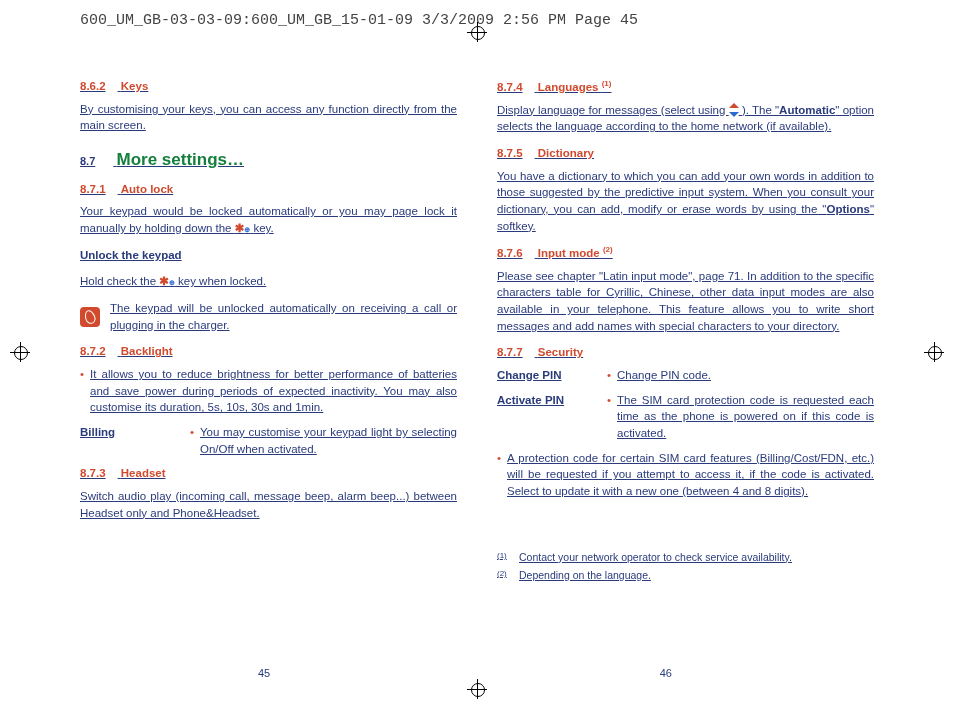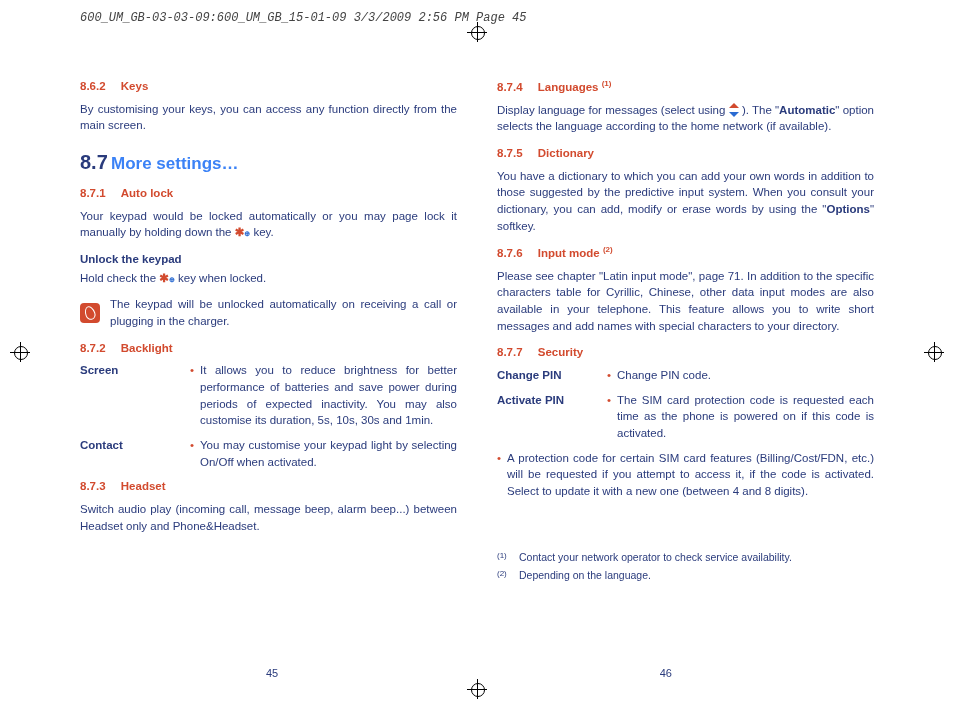--- a/index.html
+++ b/index.html
@@ -17,41 +17,41 @@
     position: relative;
     margin: 0;
     box-sizing: border-box;
   }
   .slug {
     position: absolute;
     top: 10px;
     left: 80px;
     font-family: "Courier New", monospace;
     color: #444;
-    font-size: 12px;
+    font-size: 15px;
     letter-spacing: 0;
-    font-style: italic;
   }
   .cols {
     position: absolute;
     top: 70px;
     left: 80px;
     right: 80px;
     bottom: 30px;
     display: flex;
     gap: 40px;
+    text-decoration: underline;
   }
   .col { flex: 1; }
   .sec-num { color: #d24a2e; font-weight: bold; margin-right: 12px; }
   .sec-title { color: #d24a2e; font-weight: bold; }
   .hline { margin: 8px 0 6px; }
   .body { text-align: justify; margin-bottom: 10px; }
   .h2line { margin: 14px 0 8px; }
-  .h2num { color: #2a3b7c; font-weight: bold; font-size: 20px; margin-right: 0; }
-  .h2title { color: #3b82f6; font-weight: bold; font-size: 17px; }
+  .h2num { color: #2a3b7c; font-weight: bold; font-size: 11px; margin-right: 18px; }
+  .h2title { color: #15803d; font-weight: bold; font-size: 17px; }
   .bold { font-weight: bold; }
   .iconbox {
     display: inline-block;
     width: 20px; height: 20px;
     background: #d24a2e;
     border-radius: 4px;
     vertical-align: top;
     margin-right: 10px;
     position: relative;
   }
@@ -74,21 +74,21 @@
     color: #d24a2e;
     position: absolute;
     left: 0;
   }
   .pagenum {
     position: absolute;
     bottom: 25px;
     font-size: 11px;
     color: #2a3b7c;
   }
-  .pagenum.left { left: 266px; }
+  .pagenum.left { left: 258px; }
   .pagenum.right { right: 282px; }
   .crop {
     position: absolute;
     width: 20px; height: 20px;
   }
   .crop::before, .crop::after { content:""; position:absolute; background:#000; }
   .crop::before { width:20px; height:1px; top:10px; left:0; }
   .crop::after  { width:1px; height:20px; top:0; left:10px; }
   .crop .c { position:absolute; width:12px; height:12px; border:1px solid #000; border-radius:50%; top:4px; left:4px; }
   .reg-t { top:22px; left:467px; }
@@ -148,43 +148,42 @@
       <div class="hline">
         <span class="sec-num">8.7.1</span>
         <span class="sec-title">Auto lock</span>
       </div>
       <div class="body">
         <span>Your keypad would be locked automatically or you may page lock it manually by holding down the </span>
         <span class="star">✱<span style="font-size:7px;color:#2a6bd2;">⊕</span></span>
         <span> key.</span>
       </div>
 
-      <div class="bold" style="margin-bottom:2px;">Unlock the keypad</div>
+      <div class="bold" style="margin-bottom:10px;">Unlock the keypad</div>
       <div class="body">
         <span>Hold check the </span>
         <span class="star">✱<span style="font-size:7px;color:#2a6bd2;">⊕</span></span>
         <span> key when locked.</span>
       </div>
 
       <div class="note">
         <span class="iconbox"></span>
         <span class="txt">The keypad will be unlocked automatically on receiving a call or plugging in the charger.</span>
       </div>
 
       <div class="hline">
         <span class="sec-num">8.7.2</span>
         <span class="sec-title">Backlight</span>
       </div>
 
       <div class="dl">
-        <div class="dt">Screen</div>
         <div class="dd">It allows you to reduce brightness for better performance of batteries and save power during periods of expected inactivity. You may also customise its duration, 5s, 10s, 30s and 1min.</div>
       </div>
       <div class="dl">
-        <div class="dt">Contact</div>
+        <div class="dt">Billing</div>
         <div class="dd">You may customise your keypad light by selecting On/Off when activated.</div>
       </div>
 
       <div class="hline">
         <span class="sec-num">8.7.3</span>
         <span class="sec-title">Headset</span>
       </div>
       <div class="body">Switch audio play (incoming call, message beep, alarm beep...) between Headset only and Phone&amp;Headset.</div>
     </div>
 

